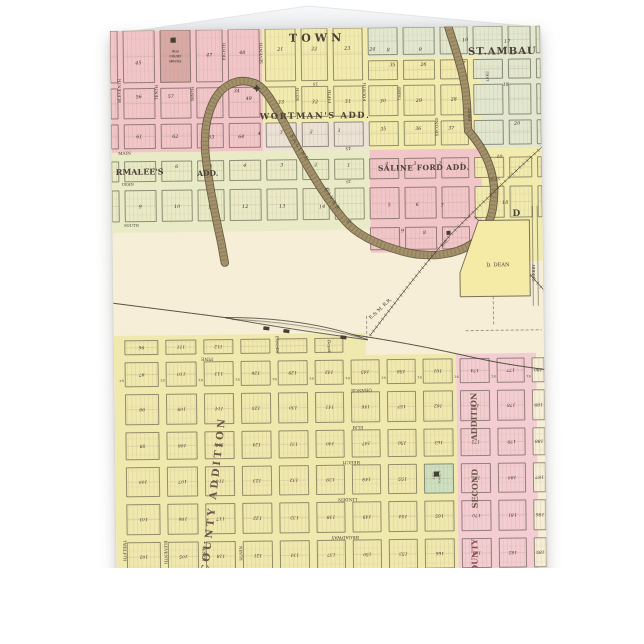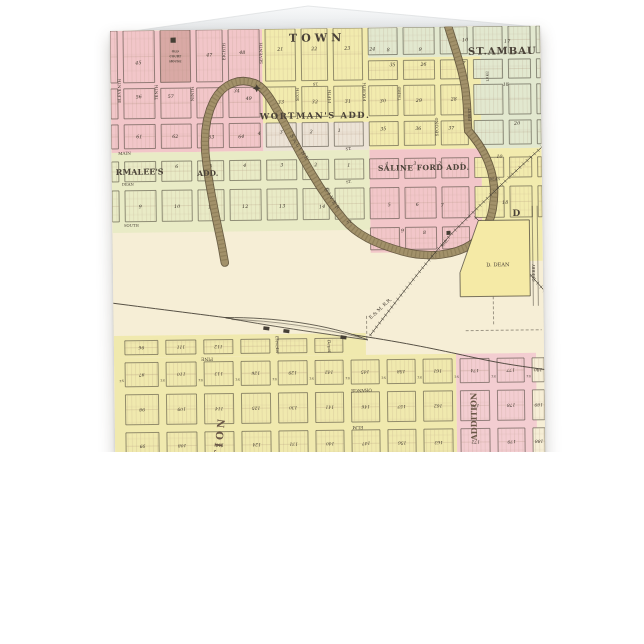--- a/index.html
+++ b/index.html
@@ -1,16 +1,16 @@
 <!DOCTYPE html>
 <html><head>
 <meta charset="utf-8">
 <style>
   html,body{margin:0;padding:0;background:#ffffff;}
-  .scene{position:relative;width:644px;height:452px;background:#ffffff;overflow:hidden;
+  .scene{position:relative;width:644px;height:568px;background:#ffffff;overflow:hidden;
          font-family:"DejaVu Serif", serif;}
   #back-flap-svg{position:absolute;left:0;top:0;z-index:0;}
   .card{position:absolute;left:110px;top:31px;width:430px;height:582px;
         transform:rotate(-0.7deg);transform-origin:0 0;
         background:#f6eed6;overflow:hidden;z-index:1;
         box-shadow:0 7px 16px rgba(70,62,45,.28), 0 1px 3px rgba(0,0,0,.15);}
   #map-svg{display:block;}
   text{font-family:"DejaVu Serif", serif;}
 </style>
 </head>

